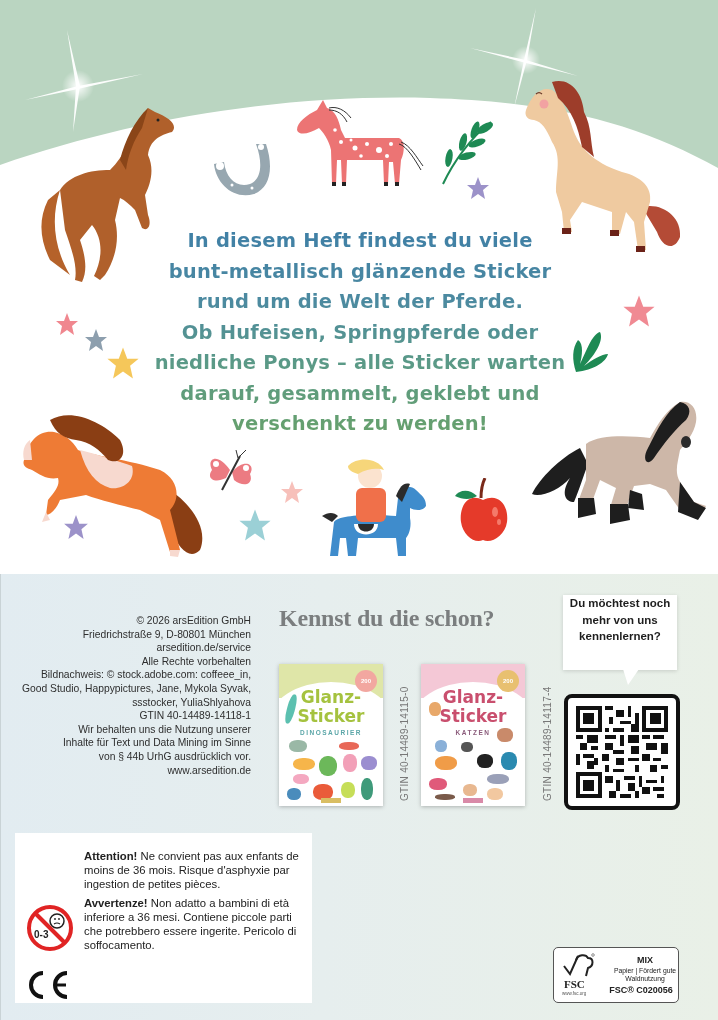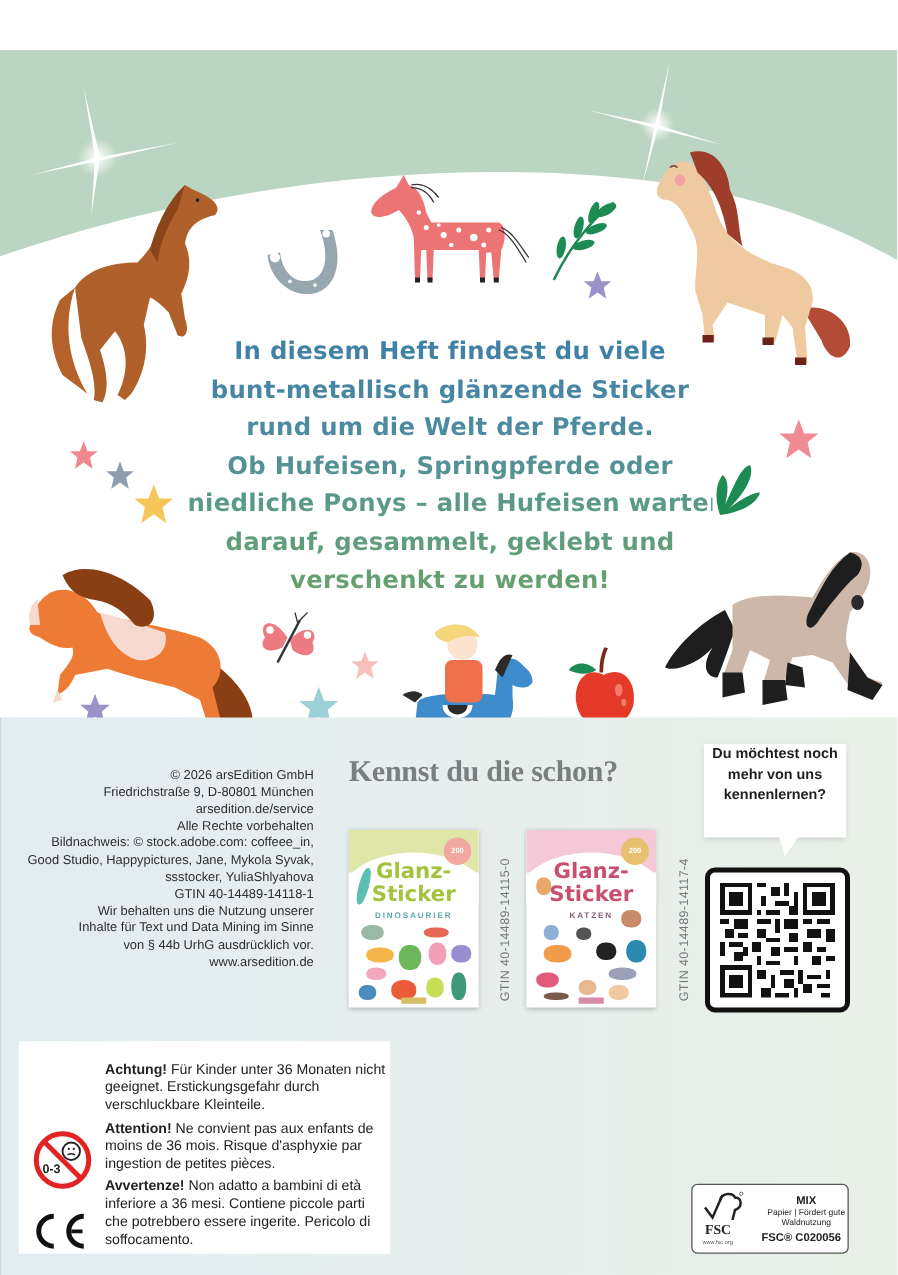--- a/index.html
+++ b/index.html
@@ -1,20 +1,20 @@
 <!DOCTYPE html>
 <html><head>
 <meta charset="utf-8">
 <style>
   * { box-sizing: border-box; margin: 0; padding: 0; }
   html, body { width: 718px; height: 1020px; overflow: hidden; background: #fff; }
   body { position: relative; font-family: "DejaVu Sans", sans-serif; }
 
   
-  .top { position: absolute; left: 0; top: 0; width: 718px; height: 574px; background: #fff; overflow: hidden; margin-top: 40px; }
+  .top { position: absolute; left: 0; top: 0; width: 718px; height: 574px; background: #fff; overflow: hidden; }
   .top .sky { position: absolute; left: 0; top: 0; width: 718px; height: 574px; }
   .illus { position: absolute; }
   .intro {
     position: absolute; left: 150px; top: 226px; width: 420px;
     text-align: center; font-family: "DejaVu Sans", sans-serif; font-weight: bold;
     font-size: 19.5px; line-height: 30.5px; letter-spacing: 0.2px;
     background: linear-gradient(180deg, #3f7fa6 0%, #4c8aa0 35%, #5b9a86 65%, #68a16a 100%);
     -webkit-background-clip: text; background-clip: text; color: transparent;
   }
   .intro span { display: block; white-space: nowrap; }
@@ -254,21 +254,21 @@
     <path d="M48 100 L64 100 L66 116 L48 120 Z" fill="#1e1e1e"></path>
     <path d="M100 92 L112 96 L114 112 L98 110 Z" fill="#1e1e1e"></path>
     <ellipse cx="156" cy="44" rx="5" ry="6" fill="#2a2a2a"></ellipse>
   </svg>
 
   <div class="intro">
     <span>In diesem Heft findest du viele</span>
     <span>bunt-metallisch glänzende Sticker</span>
     <span>rund um die Welt der Pferde.</span>
     <span>Ob Hufeisen, Springpferde oder</span>
-    <span>niedliche Ponys – alle Hufeisen warten</span>
+    <span>niedliche Ponys – alle Sticker warten</span>
     <span>darauf, gesammelt, geklebt und</span>
     <span>verschenkt zu werden!</span>
   </div>
 </div>
 
 <div class="bottom">
 
   <div class="imprint">
     <div>© 2026 arsEdition GmbH</div>
     <div>Friedrichstraße 9, D-80801 München</div>
@@ -414,21 +414,20 @@
         <circle cx="34" cy="16" r="0.9" fill="#222"></circle>
       <text x="9" y="35" font-family="Liberation Sans, sans-serif" font-weight="bold" font-size="10" fill="#222">0-3</text>
       <line x1="10" y1="10" x2="40" y2="40" stroke="#e02424" stroke-width="4"></line>
     </svg>
     <svg style="position:absolute;left:10px;top:137px" width="46" height="30" viewBox="0 0 46 30">
       <path d="M18 3 A12 12 0 1 0 18 27" fill="none" stroke="#111" stroke-width="4"></path>
       <path d="M42 3 A12 12 0 1 0 42 27" fill="none" stroke="#111" stroke-width="4"></path>
       <line x1="32" y1="15" x2="41" y2="15" stroke="#111" stroke-width="3"></line>
     </svg>
     <div class="texts">
-      <p><b>Achtung!</b><span> Für Kinder unter 36 Monaten nicht geeignet. Erstickungsgefahr durch verschluckbare Kleinteile.</span></p>
       <p><b>Attention!</b><span> Ne convient pas aux enfants de moins de 36 mois. Risque d'asphyxie par ingestion de petites pièces.</span></p>
       <p><b>Avvertenze!</b><span> Non adatto a bambini di età inferiore a 36 mesi. Contiene piccole parti che potrebbero essere ingerite. Pericolo di soffocamento.</span></p>
     </div>
   </div>
 
   <div class="fsc">
     <svg style="position:absolute;left:8px;top:4px" width="34" height="26" viewBox="0 0 34 26">
       <path d="M2 14 L8 22 L16 4" fill="none" stroke="#222" stroke-width="2"></path>
       <path d="M14 8 C16 2 24 2 26 6 C32 6 32 14 26 16 L24 24" fill="none" stroke="#222" stroke-width="2"></path>
       <circle cx="31" cy="3" r="1.3" fill="none" stroke="#222" stroke-width="0.5"></circle>

